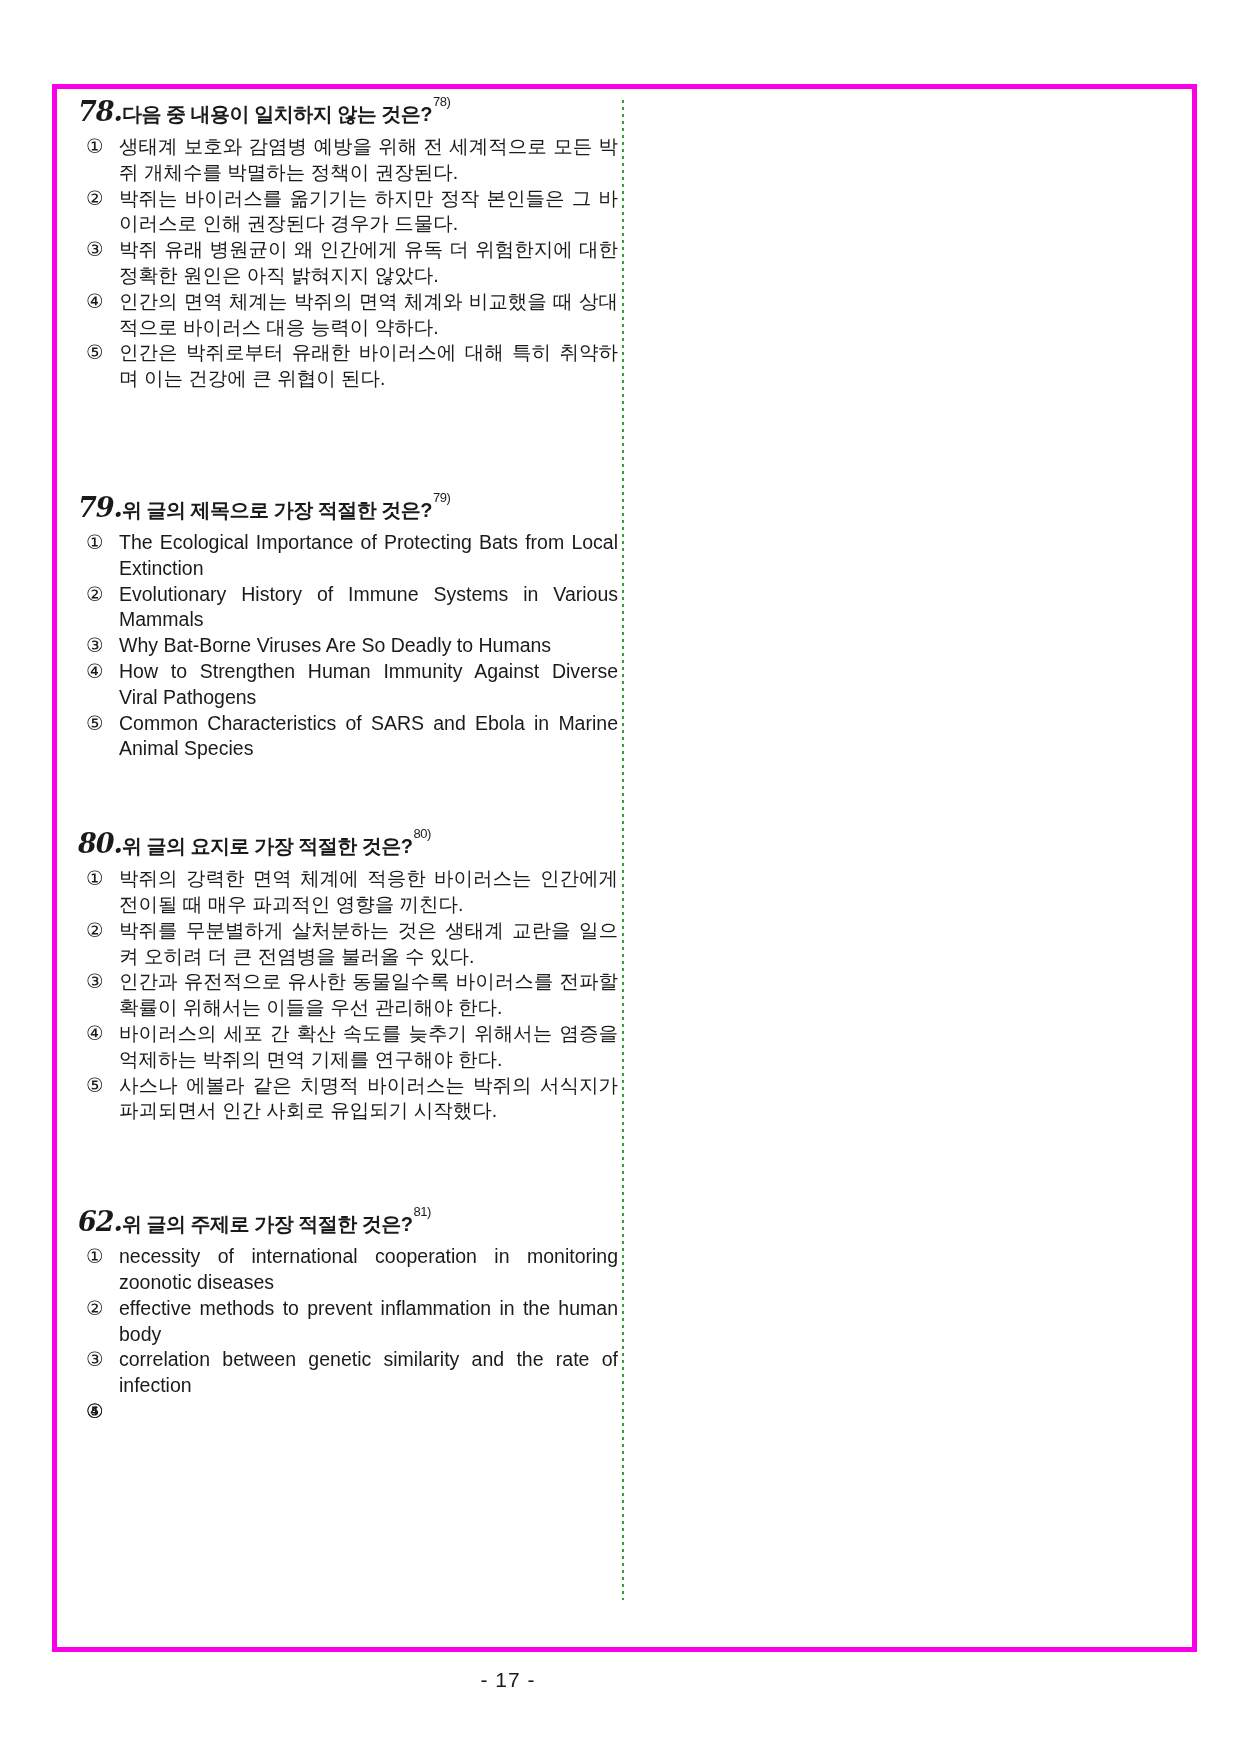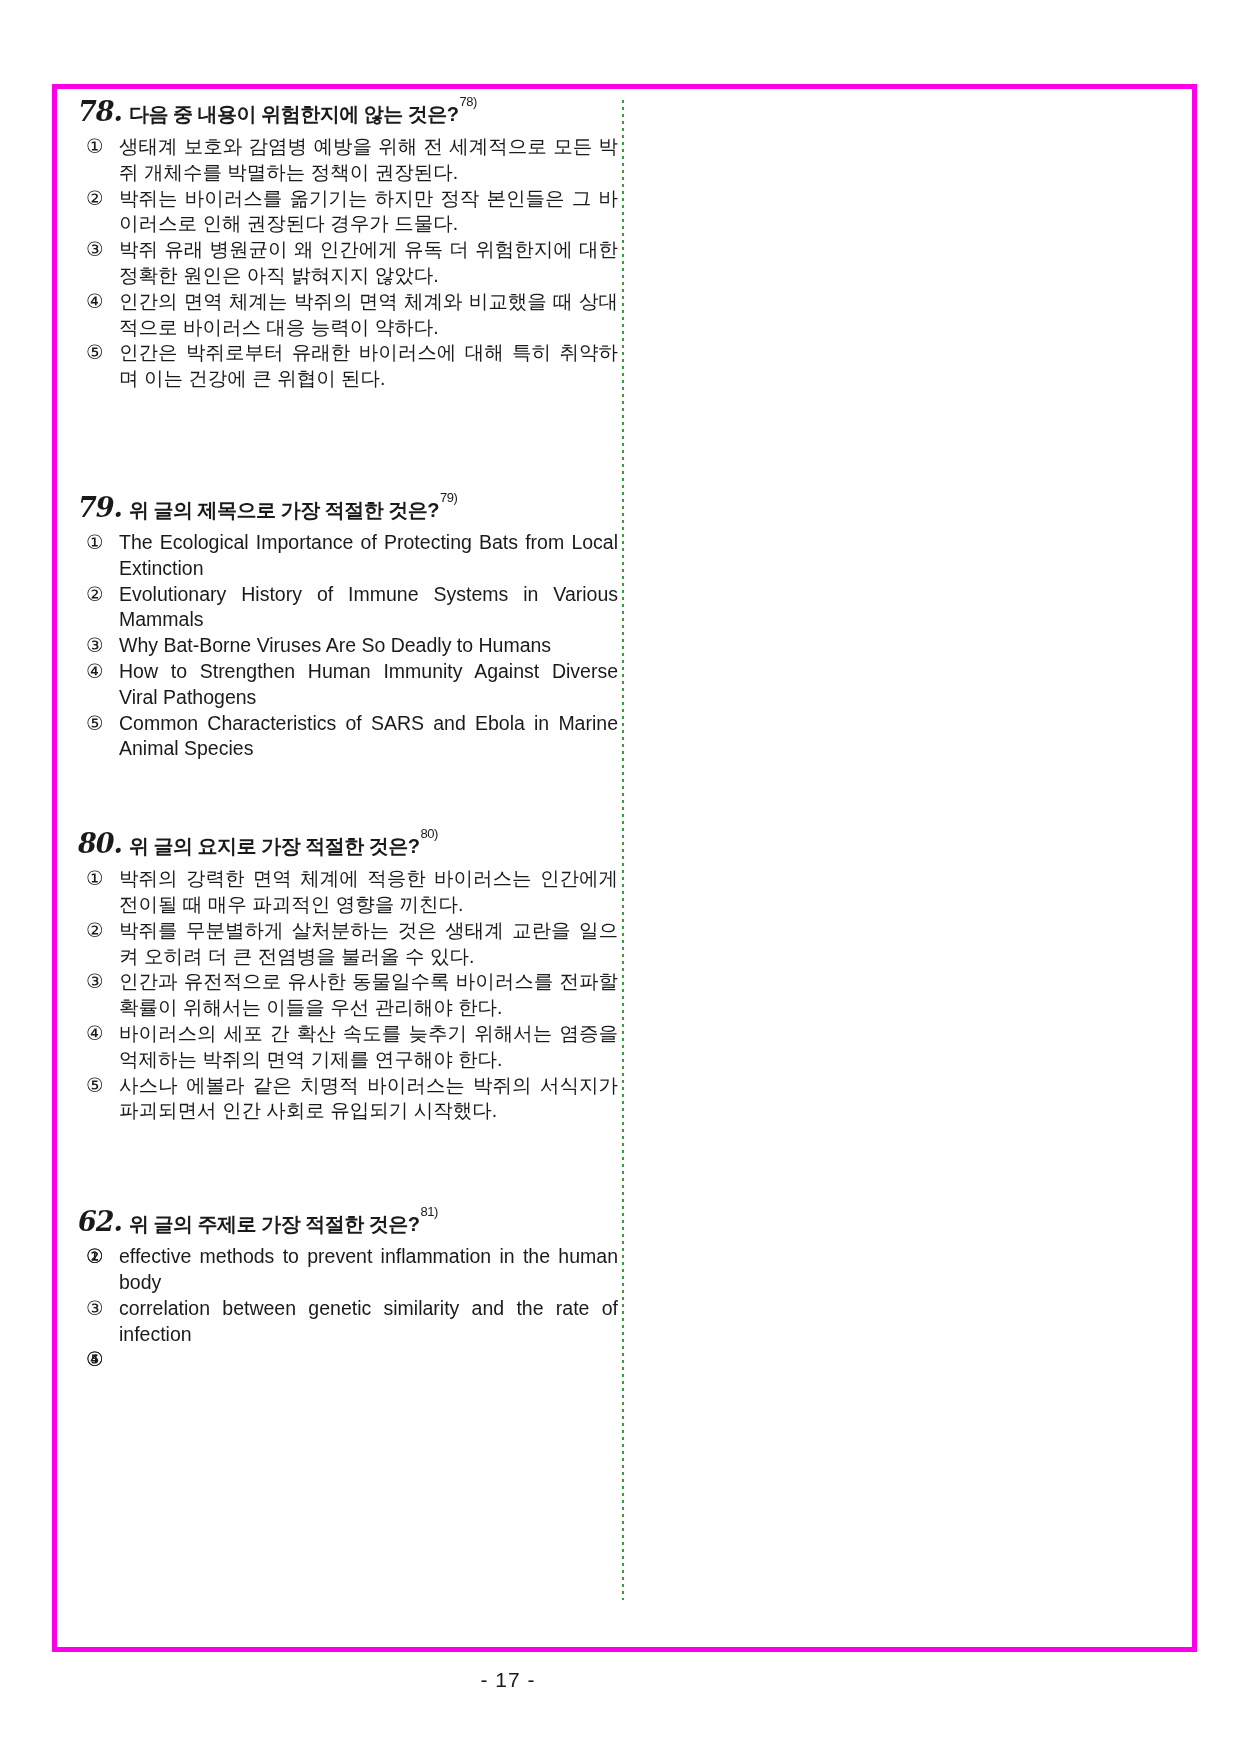--- a/index.html
+++ b/index.html
@@ -26,21 +26,21 @@
   .question:nth-of-type(1){ margin-bottom:100px; }
   .question:nth-of-type(2){ margin-bottom:66px; }
   .question:nth-of-type(3){ margin-bottom:82px; }
   .q-header {
     font-size:20px; font-weight:700; letter-spacing:-0.5px;
     margin-bottom:6px; white-space:nowrap;
   }
   .q-num {
     font-family:"DejaVu Serif","Liberation Serif",serif;
     font-style:italic; font-weight:700; font-size:27px;
-    margin-right:7px; letter-spacing:-1px;
+    letter-spacing:-1px;
   }
   .q-ref {
     font-size:13px; font-weight:400;
     position:relative; top:-7px; margin-left:1px;
   }
   .options { list-style:none; margin-left:8px; }
   .option {
     position:relative; padding-left:33px;
     font-size:19.5px; line-height:25.8px;
     text-align:justify;
@@ -57,21 +57,21 @@
 </head>
 <body>
 
 <div class="page-frame"></div>
 <div class="column-divider"></div>
 
 <main class="content-column">
 
   <section class="question">
     <div class="q-header">
-      <span class="q-num">78.</span><span class="q-title">다음 중 내용이 위험한지에 않는 것은?</span><sup class="q-ref">78)</sup>
+      <span class="q-num">78.</span><span class="q-title">다음 중 내용이 일치하지 않는 것은?</span><sup class="q-ref">78)</sup>
     </div>
     <ol class="options">
       <li class="option"><span class="marker">①</span><span class="opt-text">생태계 보호와 감염병 예방을 위해 전 세계적으로 모든 박쥐 개체수를 박멸하는 정책이 권장된다.</span></li>
       <li class="option"><span class="marker">②</span><span class="opt-text">박쥐는 바이러스를 옮기기는 하지만 정작 본인들은 그 바이러스로 인해 권장된다 경우가 드물다.</span></li>
       <li class="option"><span class="marker">③</span><span class="opt-text">박쥐 유래 병원균이 왜 인간에게 유독 더 위험한지에 대한 정확한 원인은 아직 밝혀지지 않았다.</span></li>
       <li class="option"><span class="marker">④</span><span class="opt-text">인간의 면역 체계는 박쥐의 면역 체계와 비교했을 때 상대적으로 바이러스 대응 능력이 약하다.</span></li>
       <li class="option"><span class="marker">⑤</span><span class="opt-text">인간은 박쥐로부터 유래한 바이러스에 대해 특히 취약하며 이는 건강에 큰 위협이 된다.</span></li>
     </ol>
   </section>
 
@@ -99,21 +99,21 @@
       <li class="option"><span class="marker">④</span><span class="opt-text">바이러스의 세포 간 확산 속도를 늦추기 위해서는 염증을 억제하는 박쥐의 면역 기제를 연구해야 한다.</span></li>
       <li class="option"><span class="marker">⑤</span><span class="opt-text">사스나 에볼라 같은 치명적 바이러스는 박쥐의 서식지가 파괴되면서 인간 사회로 유입되기 시작했다.</span></li>
     </ol>
   </section>
 
   <section class="question">
     <div class="q-header">
       <span class="q-num">62.</span><span class="q-title">위 글의 주제로 가장 적절한 것은?</span><sup class="q-ref">81)</sup>
     </div>
     <ol class="options">
-      <li class="option"><span class="marker">①</span></li>
+      <li class="option"><span class="marker">①</span><span class="opt-text">necessity of international cooperation in monitoring zoonotic diseases</span></li>
       <li class="option"><span class="marker">②</span><span class="opt-text">effective methods to prevent inflammation in the human body</span></li>
       <li class="option"><span class="marker">③</span><span class="opt-text">correlation between genetic similarity and the rate of infection</span></li>
       <li class="option"><span class="marker">④</span></li>
       <li class="option"><span class="marker">⑤</span></li>
     </ol>
   </section>
 
 </main>
 
 <div class="page-number">- 17 -</div>

